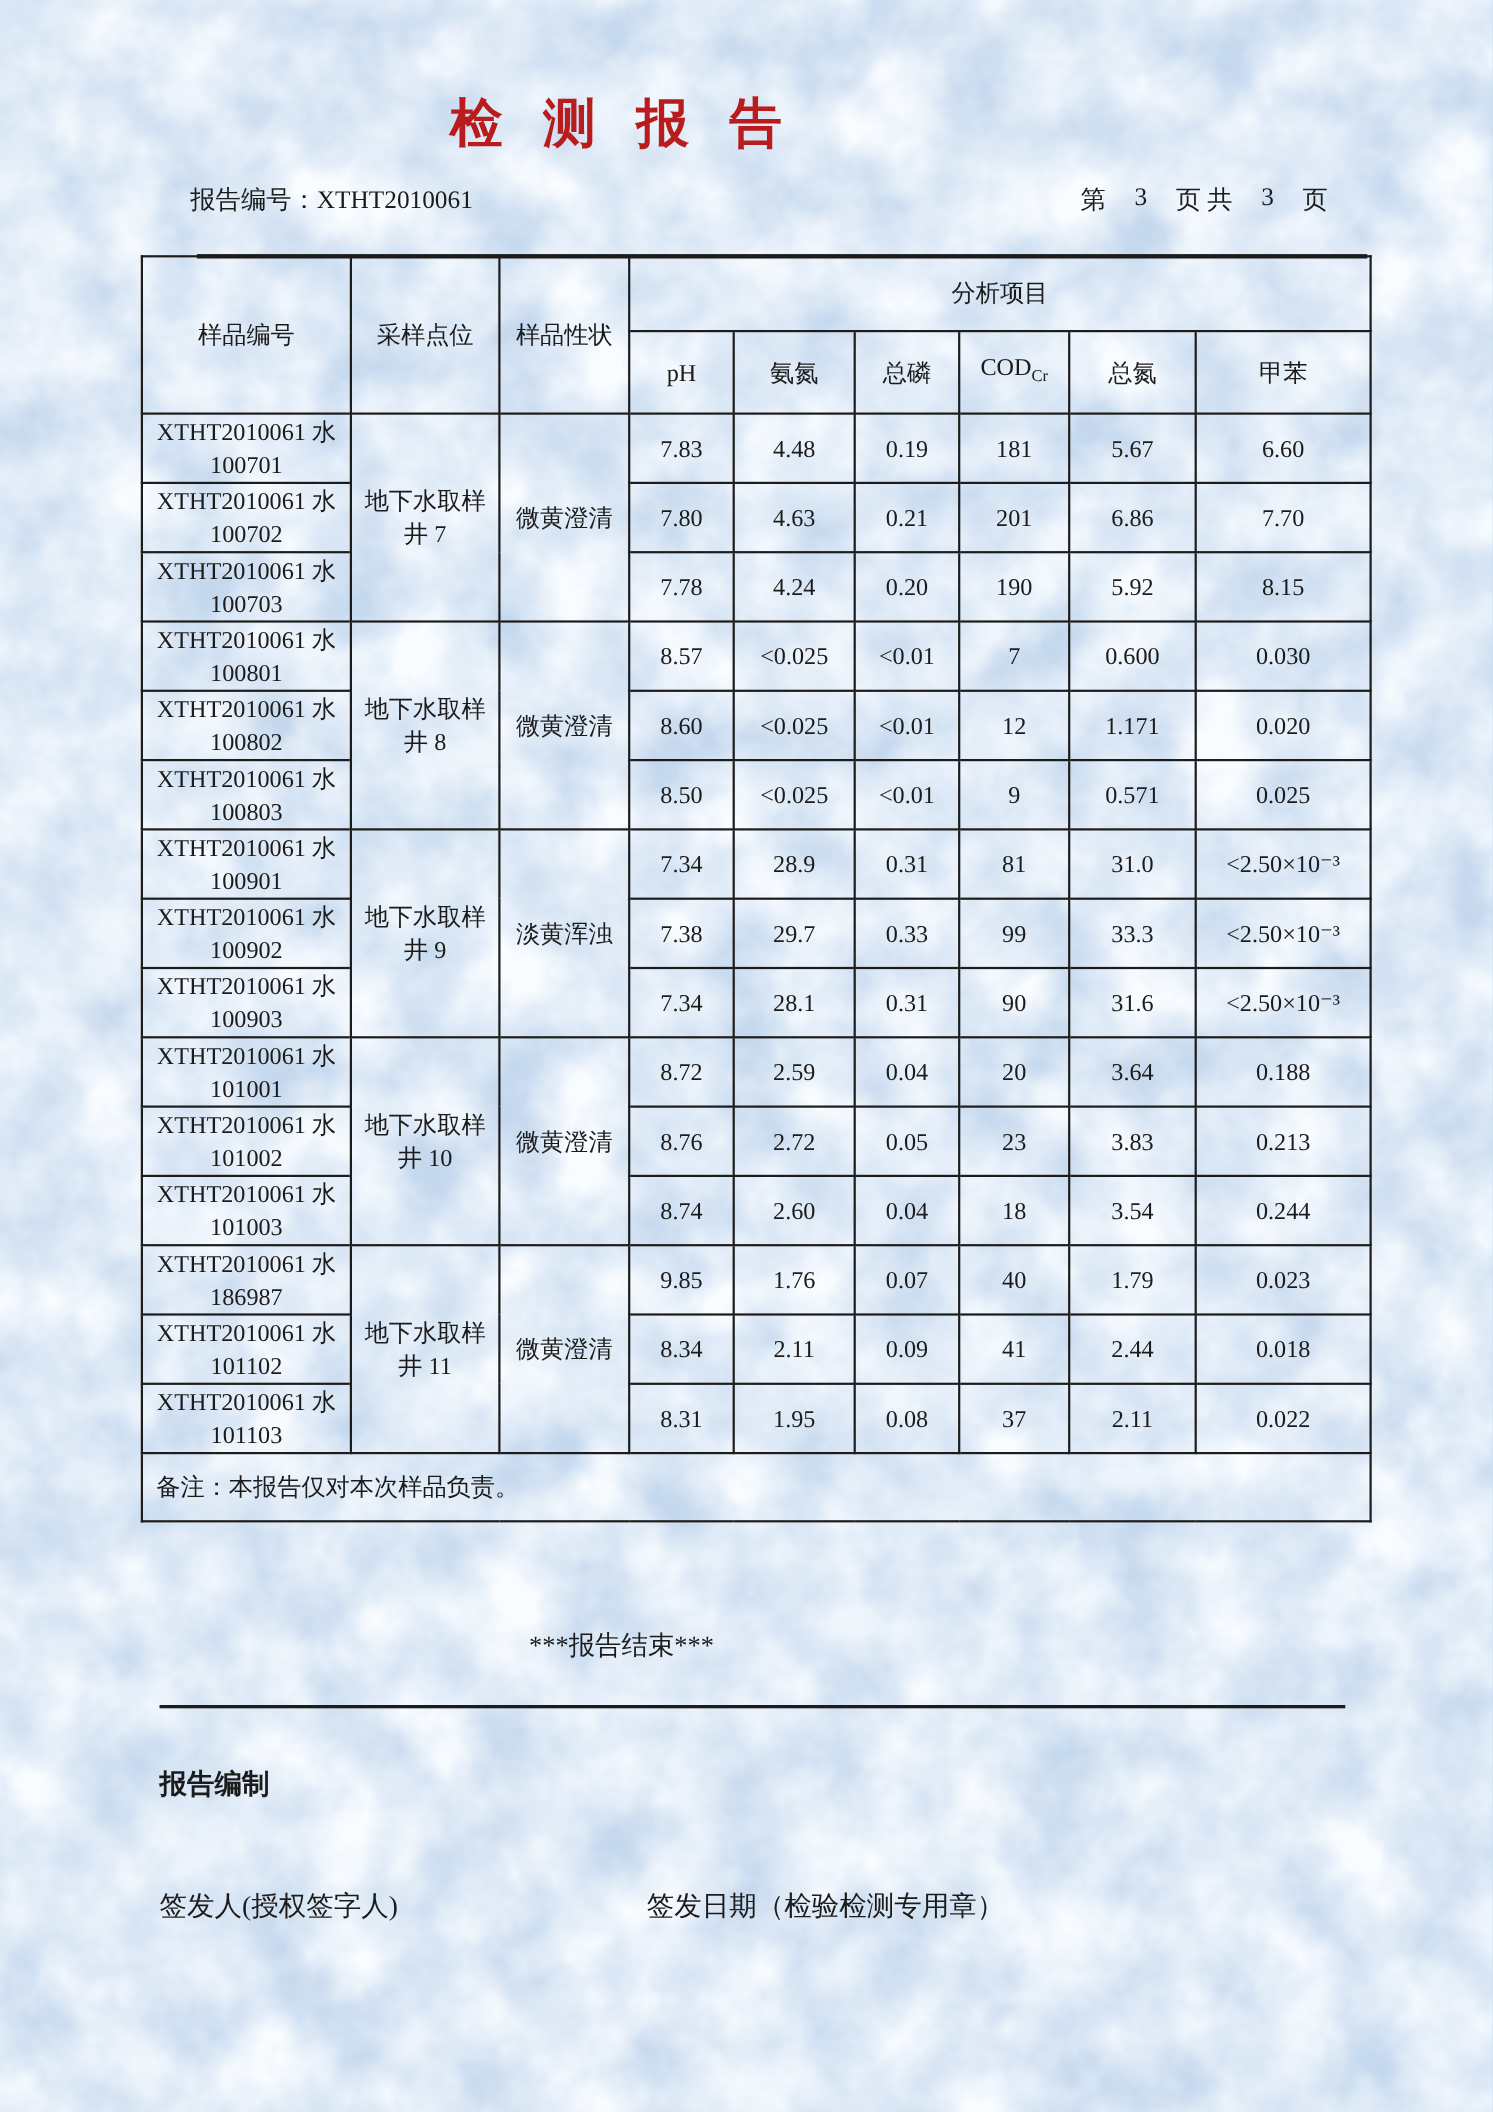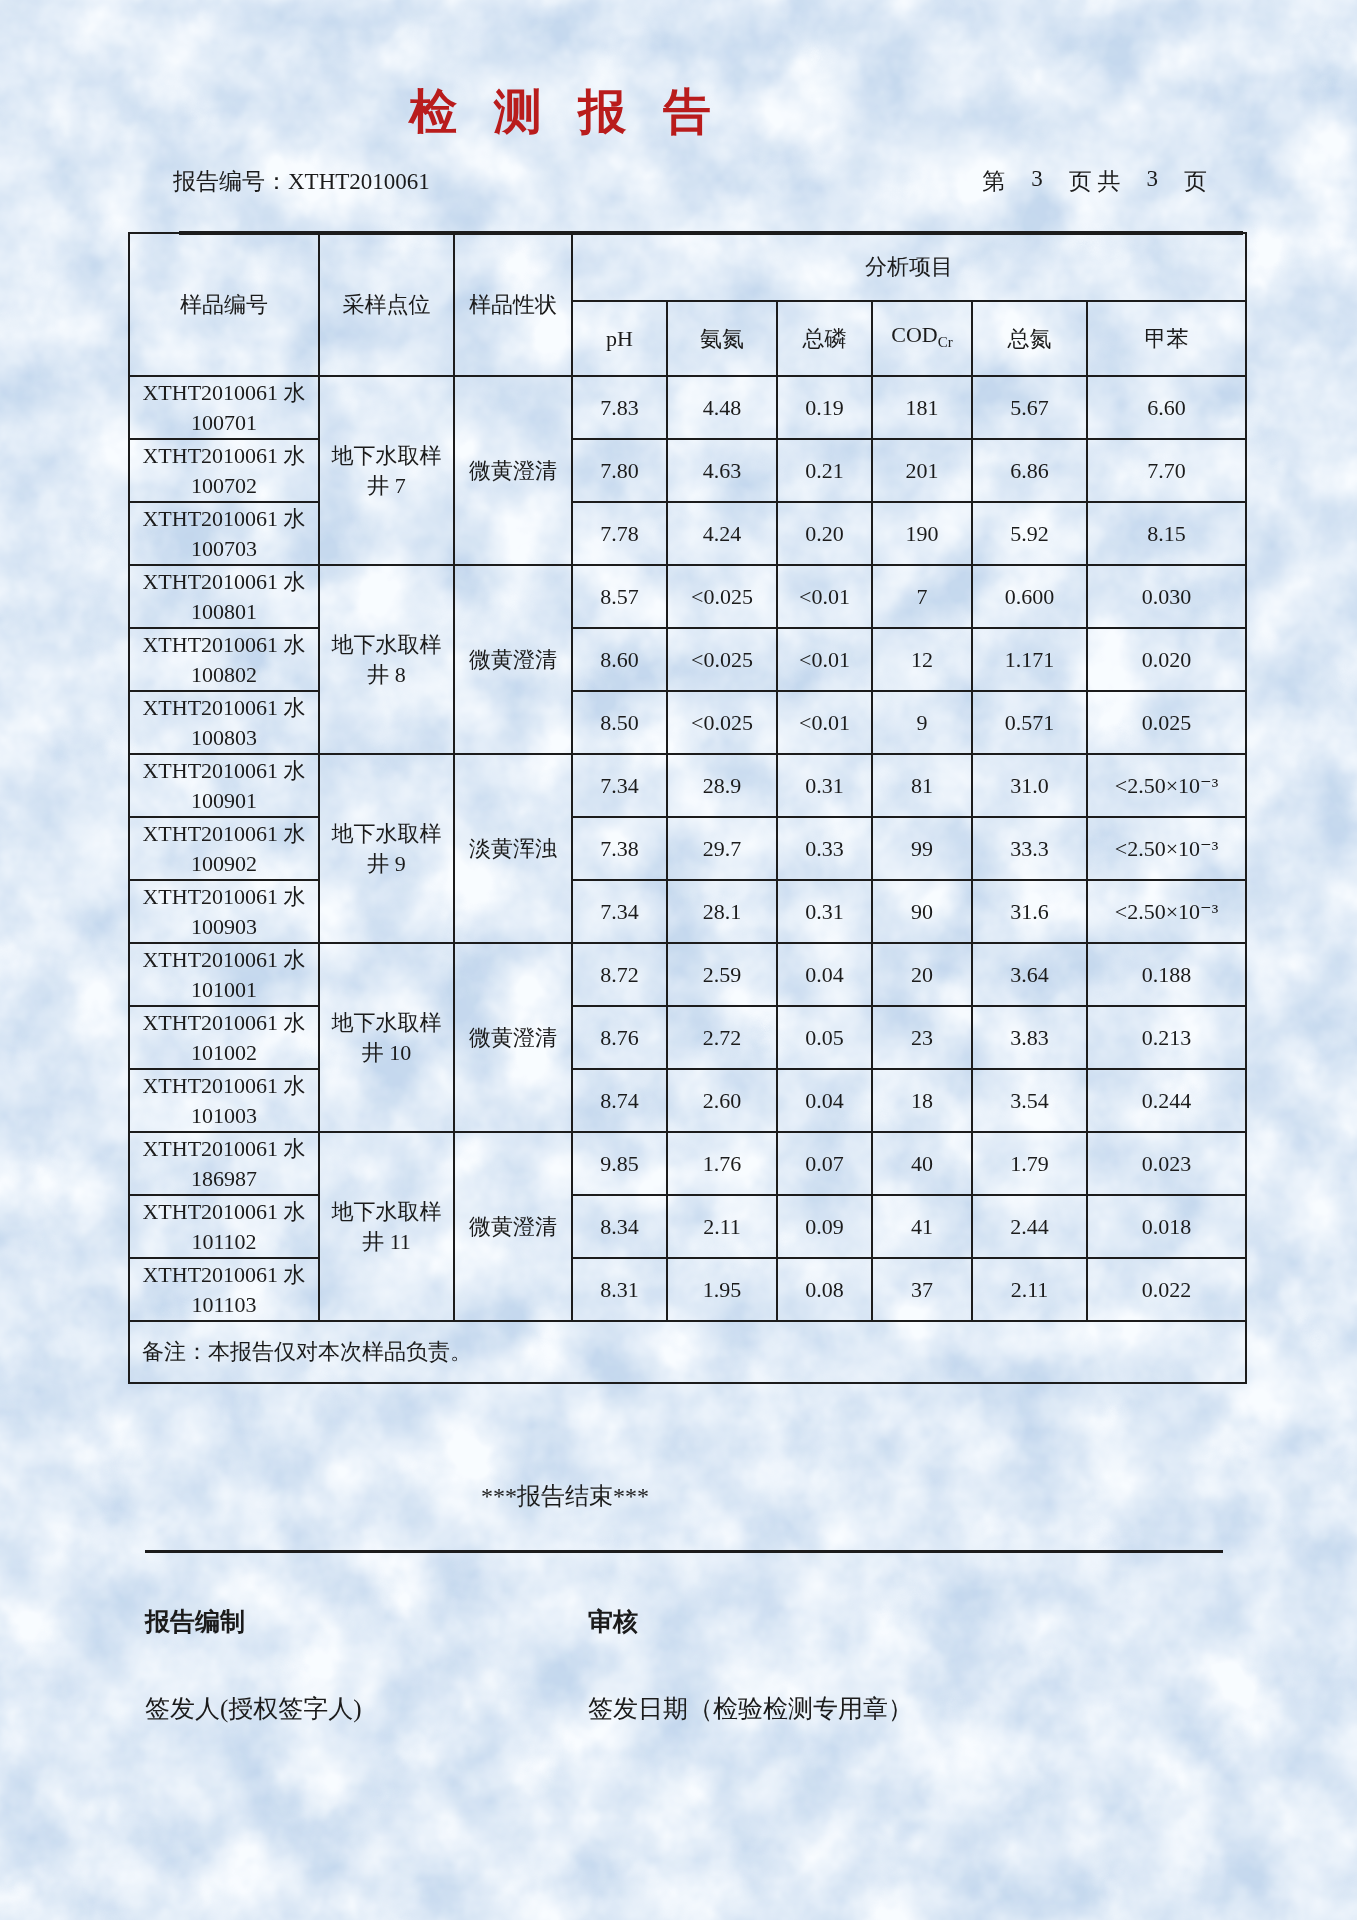--- a/index.html
+++ b/index.html
@@ -92,21 +92,21 @@
     height: 3px;
     background: #1c1c1c;
   }
   .sign-row {
     display: grid;
     grid-template-columns: 443px 1fr;
     padding-left: 30px;
     font-size: 25px;
   }
   .sign-row.first { margin-top: 52px; font-weight: bold; }
-  .sign-row.second { margin-top: 54px; }
+  .sign-row.second { margin-top: 78px; }
 </style>
 </head>
 <body>
 
 <svg class="texture" width="1357" height="1920" viewBox="0 0 1357 1920" xmlns="http://www.w3.org/2000/svg">
   <defs>
     <filter id="mottleDark" x="0" y="0" width="100%" height="100%">
       <feTurbulence type="fractalNoise" baseFrequency="0.045" numOctaves="3" seed="3"></feTurbulence>
       <feColorMatrix type="matrix" values="0 0 0 0 0.55  0 0 0 0 0.68  0 0 0 0 0.85  0.8 0.8 0.8 0 -0.72"></feColorMatrix>
     </filter>
@@ -380,21 +380,20 @@
       </tr>
     </tbody>
   </table>
 
   <div class="end-text">***报告结束***</div>
 
   <div class="sign-rule"></div>
 
   <div class="sign-row first">
     <span>报告编制</span>
-    <span>审核</span>
   </div>
 
   <div class="sign-row second">
     <span>签发人(授权签字人)</span>
     <span>签发日期（检验检测专用章）</span>
   </div>
 
 </div>
 
 </body></html>

